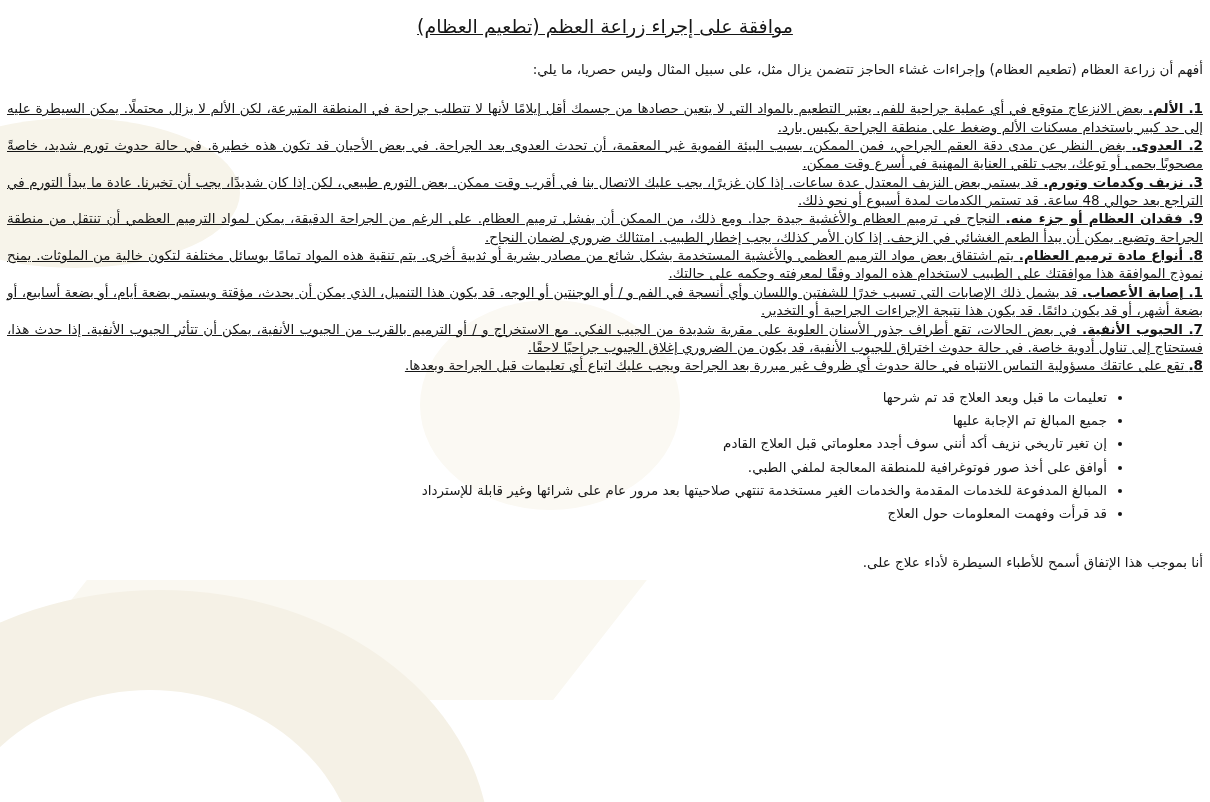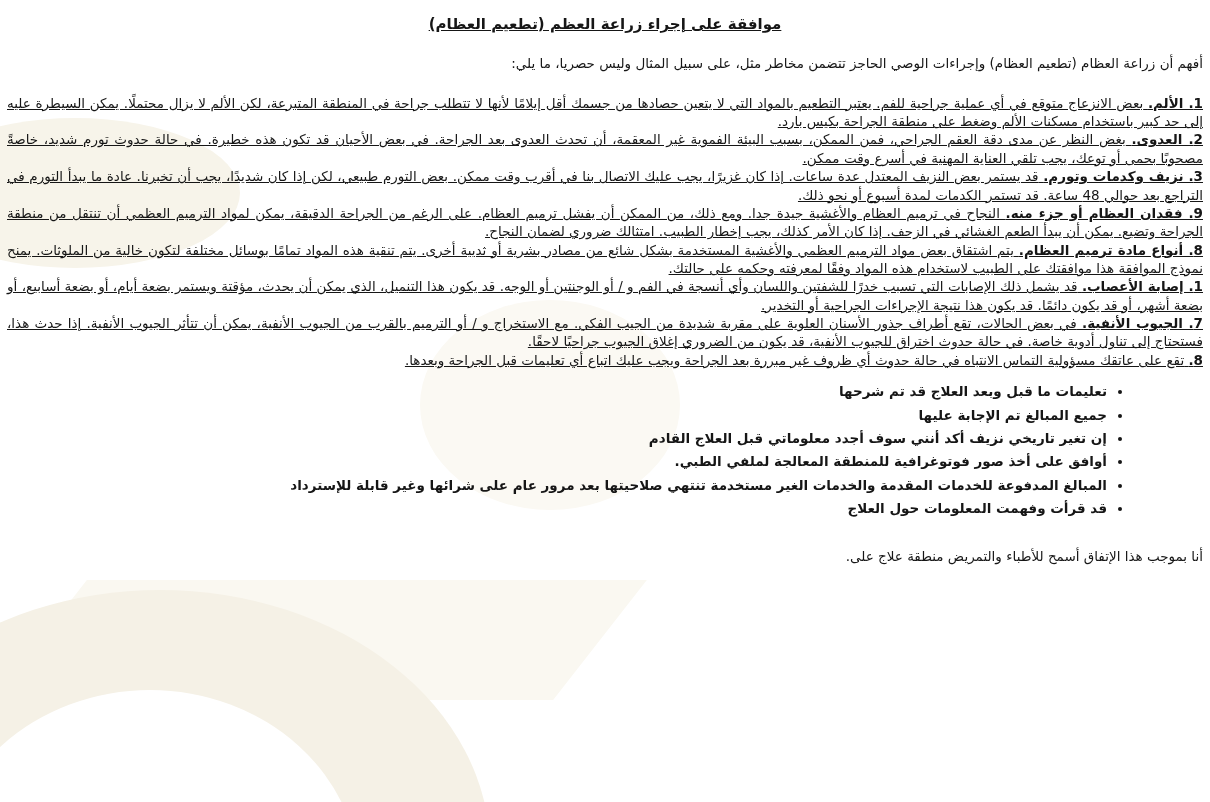--- a/index.html
+++ b/index.html
@@ -16,46 +16,46 @@
   .wm-swirl{left:-170px;top:590px;width:660px;height:520px;background:#f5f1e6;border-radius:50%;}
   .wm-swirl-hole{left:-60px;top:690px;width:420px;height:380px;background:#ffffff;border-radius:50%;}
   .wm-mid{left:420px;top:300px;width:260px;height:210px;background:#fbf9f3;border-radius:50%;}
 
   .content{
     position:relative;z-index:1;
     padding:12px 7px 0 7px;
     font-size:13.5px;line-height:1.36;
     text-align:justify;
   }
-  .doc-title{text-align:center;font-weight:bold;font-size:15px;margin:2px 0 20px 0;}
+  .doc-title{text-align:center;font-weight:normal;font-size:19px;margin:2px 0 20px 0;}
   .doc-title span{text-decoration:underline;}
   .intro{margin:0 0 21px 0;}
   .risk-item{margin:0;text-decoration:underline;}
   .lead{font-weight:bold;}
   .signature{margin:26px 0 0 0;}
-  ul.bullets{margin:13px 0 0 0;padding:0 96px 0 0;list-style:disc;font-weight:bold;}
+  ul.bullets{margin:13px 0 0 0;padding:0 96px 0 0;list-style:disc;}
   ul.bullets li{margin:0 0 5px 0;text-align:right;}
   .closing{margin:30px 0 0 0;text-align:right;}
 </style>
 </head>
 <body>
 
 <div class="page">
   <div class="wm wm-blob-left"></div>
   <div class="wm wm-mid"></div>
   <div class="wm wm-band"></div>
   <div class="wm wm-swirl"></div>
   <div class="wm wm-swirl-hole"></div>
 
   <div class="content">
     <div class="doc-title">
       <span>موافقة على إجراء زراعة العظم (تطعيم العظام)</span>
     </div>
 
-    <p class="intro">أفهم أن زراعة العظام (تطعيم العظام) وإجراءات الوصي الحاجز تتضمن مخاطر مثل، على سبيل المثال وليس حصريا، ما يلي:</p>
+    <p class="intro">أفهم أن زراعة العظام (تطعيم العظام) وإجراءات غشاء الحاجز تتضمن يزال مثل، على سبيل المثال وليس حصريا، ما يلي:</p>
 
     <div id="risk-list">
         <p class="risk-item"><span class="lead">1. الألم.</span> <span>بعض الانزعاج متوقع في أي عملية جراحية للفم. يعتبر التطعيم بالمواد التي لا يتعين حصادها من جسمك أقل إيلامًا لأنها لا تتطلب جراحة في المنطقة المتبرعة، لكن الألم لا يزال محتملًا. يمكن السيطرة عليه إلى حد كبير باستخدام مسكنات الألم وضغط على منطقة الجراحة بكيس بارد.</span></p>
         <p class="risk-item"><span class="lead">2. العدوى.</span> <span>بغض النظر عن مدى دقة العقم الجراحي، فمن الممكن، بسبب البيئة الفموية غير المعقمة، أن تحدث العدوى بعد الجراحة. في بعض الأحيان قد تكون هذه خطيرة. في حالة حدوث تورم شديد، خاصةً مصحوبًا بحمى أو توعك، يجب تلقي العناية المهنية في أسرع وقت ممكن.</span></p>
         <p class="risk-item"><span class="lead">3. نزيف وكدمات وتورم.</span> <span>قد يستمر بعض النزيف المعتدل عدة ساعات. إذا كان غزيرًا، يجب عليك الاتصال بنا في أقرب وقت ممكن. بعض التورم طبيعي، لكن إذا كان شديدًا، يجب أن تخبرنا. عادة ما يبدأ التورم في التراجع بعد حوالي 48 ساعة. قد تستمر الكدمات لمدة أسبوع أو نحو ذلك.</span></p>
         <p class="risk-item"><span class="lead">9. فقدان العظام أو جزء منه.</span> <span>النجاح في ترميم العظام والأغشية جيدة جدا. ومع ذلك، من الممكن أن يفشل ترميم العظام. على الرغم من الجراحة الدقيقة، يمكن لمواد الترميم العظمي أن تنتقل من منطقة الجراحة وتضيع. يمكن أن يبدأ الطعم الغشائي في الزحف. إذا كان الأمر كذلك، يجب إخطار الطبيب. امتثالك ضروري لضمان النجاح.</span></p>
         <p class="risk-item"><span class="lead">8. أنواع مادة ترميم العظام.</span> <span>يتم اشتقاق بعض مواد الترميم العظمي والأغشية المستخدمة بشكل شائع من مصادر بشرية أو ثديية أخرى. يتم تنقية هذه المواد تمامًا بوسائل مختلفة لتكون خالية من الملوثات. يمنح نموذج الموافقة هذا موافقتك على الطبيب لاستخدام هذه المواد وفقًا لمعرفته وحكمه على حالتك.</span></p>
         <p class="risk-item"><span class="lead">1. إصابة الأعصاب.</span> <span>قد يشمل ذلك الإصابات التي تسبب خدرًا للشفتين واللسان وأي أنسجة في الفم و / أو الوجنتين أو الوجه. قد يكون هذا التنميل، الذي يمكن أن يحدث، مؤقتة ويستمر بضعة أيام، أو بضعة أسابيع، أو بضعة أشهر، أو قد يكون دائمًا. قد يكون هذا نتيجة الإجراءات الجراحية أو التخدير.</span></p>
         <p class="risk-item"><span class="lead">7. الجيوب الأنفية.</span> <span>في بعض الحالات، تقع أطراف جذور الأسنان العلوية على مقربة شديدة من الجيب الفكي. مع الاستخراج و / أو الترميم بالقرب من الجيوب الأنفية، يمكن أن تتأثر الجيوب الأنفية. إذا حدث هذا، فستحتاج إلى تناول أدوية خاصة. في حالة حدوث اختراق للجيوب الأنفية، قد يكون من الضروري إغلاق الجيوب جراحيًا لاحقًا.</span></p>
         <p class="risk-item"><span class="lead">8.</span> <span>تقع على عاتقك مسؤولية التماس الانتباه في حالة حدوث أي ظروف غير مبررة بعد الجراحة ويجب عليك اتباع أي تعليمات قبل الجراحة وبعدها.</span></p>
@@ -64,15 +64,15 @@
 
     <ul class="bullets" id="bullet-list">
         <li>تعليمات ما قبل وبعد العلاج قد تم شرحها</li>
         <li>جميع المبالغ تم الإجابة عليها</li>
         <li>إن تغير تاريخي نزيف أكد أنني سوف أجدد معلوماتي قبل العلاج القادم</li>
         <li>أوافق على أخذ صور فوتوغرافية للمنطقة المعالجة لملفي الطبي.</li>
         <li>المبالغ المدفوعة للخدمات المقدمة والخدمات الغير مستخدمة تنتهي صلاحيتها بعد مرور عام على شرائها وغير قابلة للإسترداد</li>
         <li>قد قرأت وفهمت المعلومات حول العلاج</li>
       </ul>
 
-    <p class="closing">أنا بموجب هذا الإتفاق أسمح للأطباء والتمريض منطقة علاج على.</p>
+    <p class="closing">أنا بموجب هذا الإتفاق أسمح للأطباء السيطرة لأداء علاج على.</p>
   </div>
 </div>
 
 </body></html>

